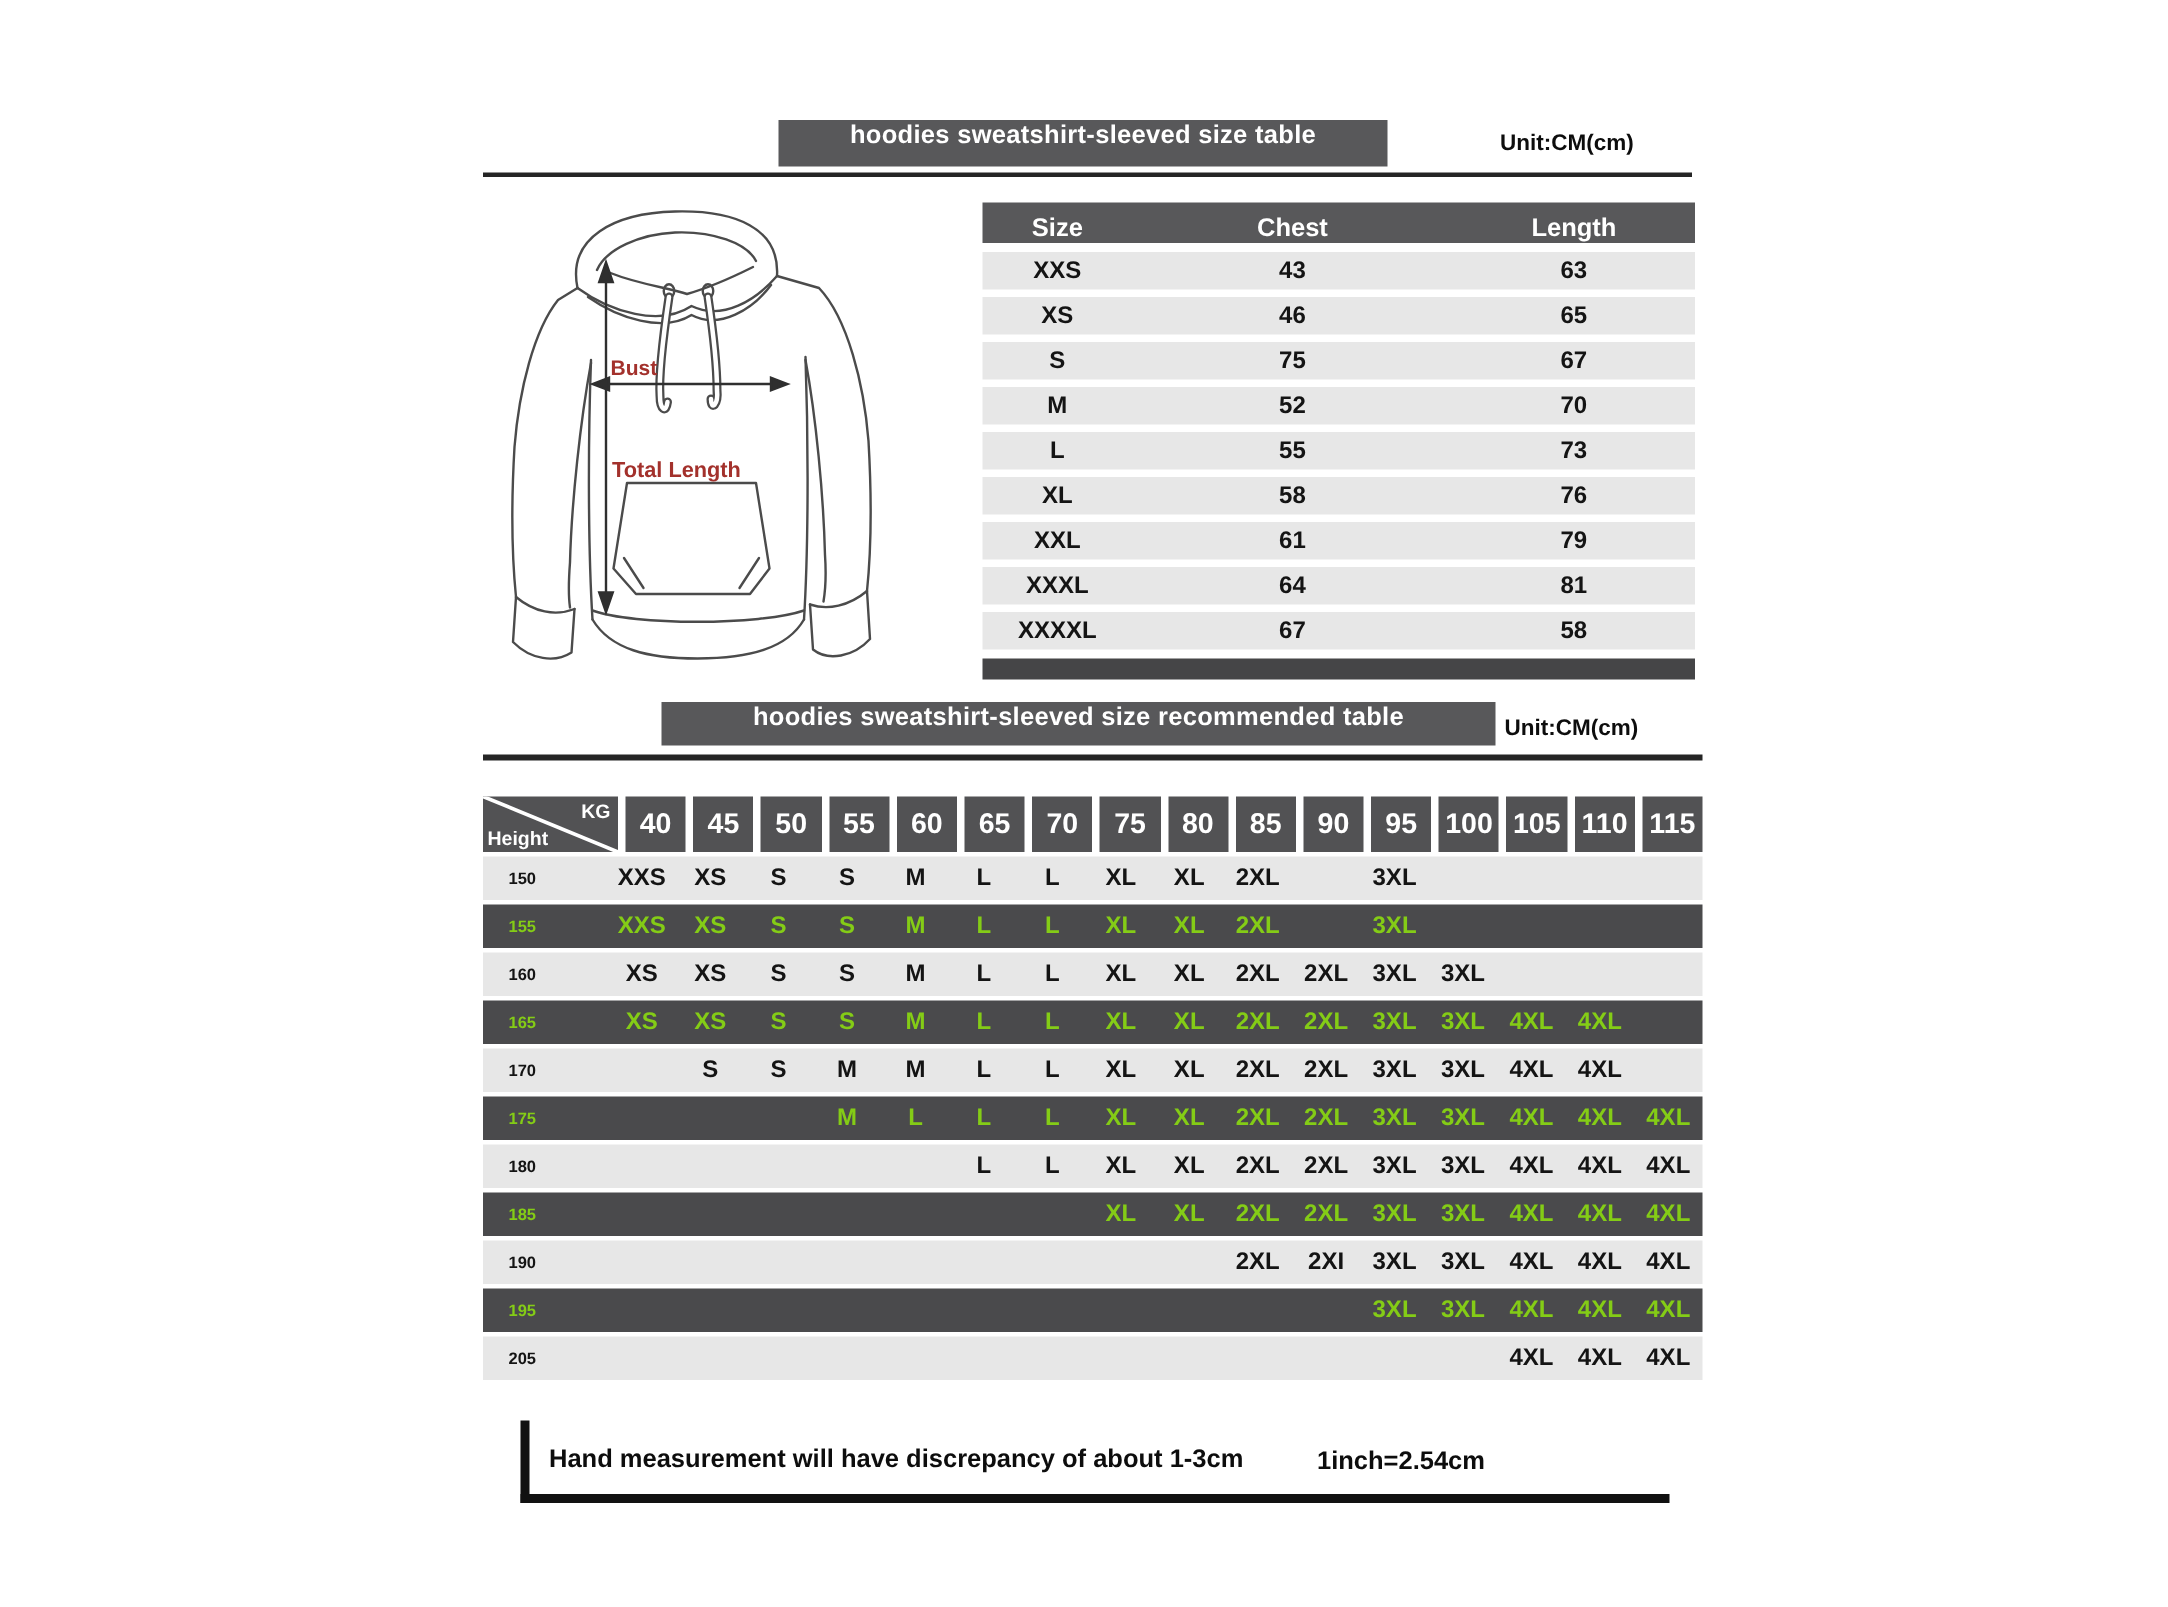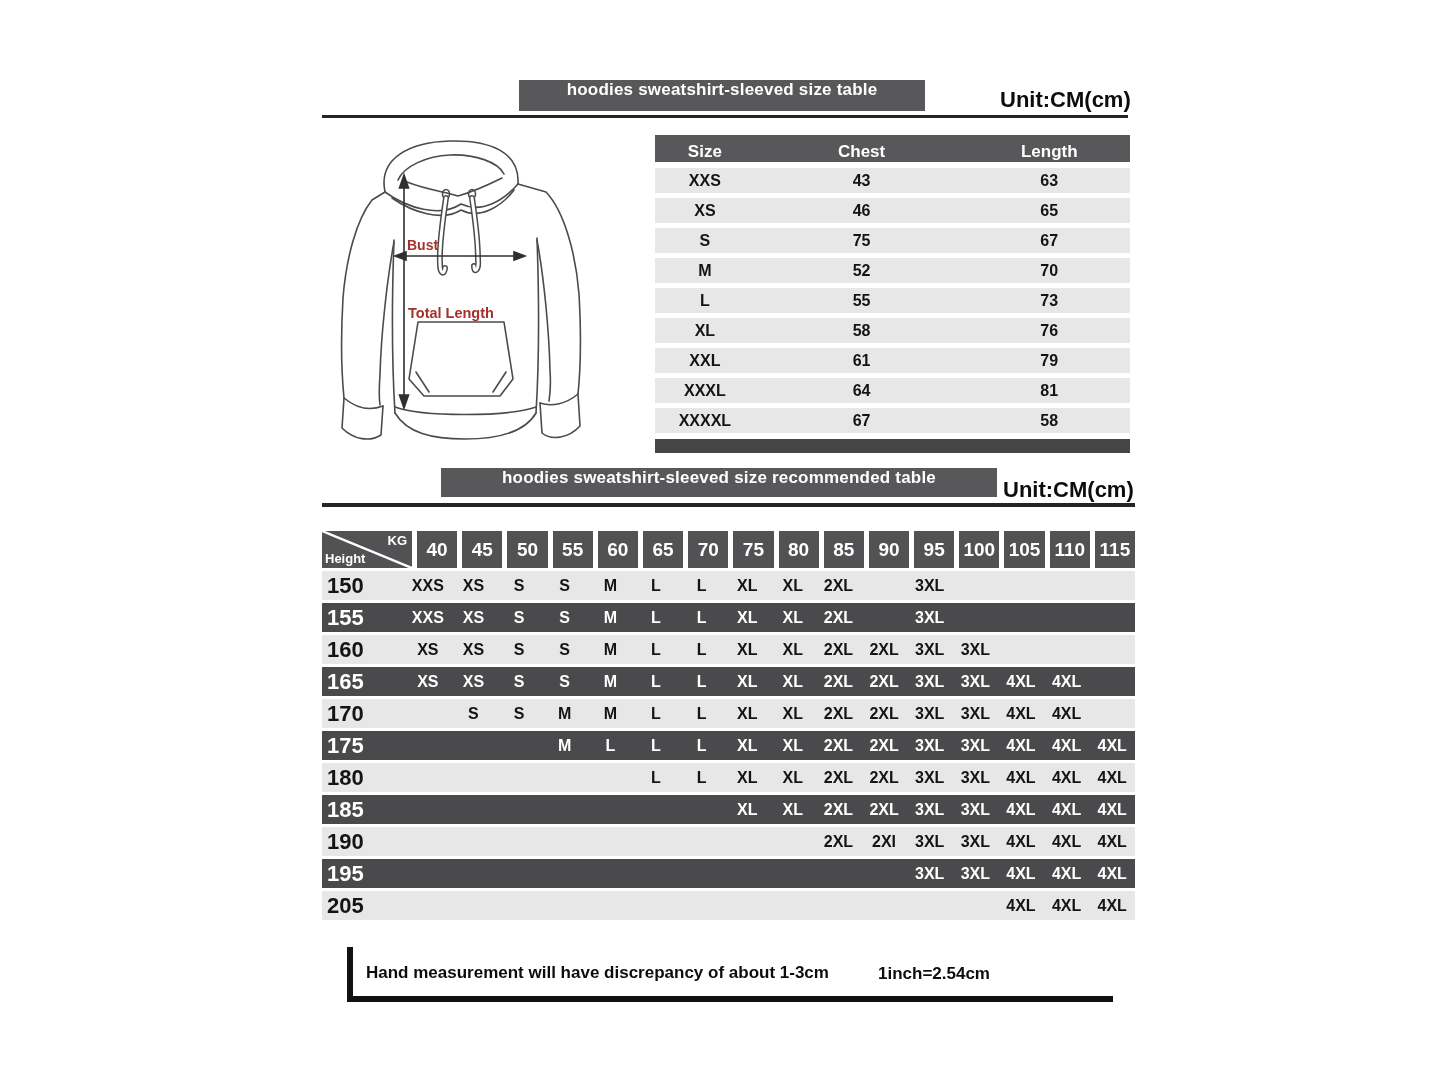--- a/index.html
+++ b/index.html
@@ -5,21 +5,21 @@
   html,body{margin:0;padding:0;background:#fff;}
   .canvas{
     position:relative;width:1445px;height:1071px;background:#fff;
     font-family:"Liberation Sans",sans-serif;font-weight:bold;color:#141414;
     overflow:hidden;
   }
   
   .title-bar{position:absolute;background:#58585a;color:#fff;
     display:flex;justify-content:center;font-size:17px;letter-spacing:.2px;}
   .title1{left:519px;top:80px;width:406px;height:31px;}
-  .unit{position:absolute;font-size:22px;color:#0d0d0d;white-space:nowrap;}
+  .unit{position:absolute;font-size:15px;color:#0d0d0d;white-space:nowrap;}
   .unit1{left:1000px;top:87px;}
   .rule{position:absolute;background:#252525;}
   .rule1{left:322px;top:115px;width:806px;height:3px;}
   .hoodie{position:absolute;left:332px;top:130px;width:282px;height:332px;}
 
   .size-table{position:absolute;left:655px;top:135px;width:475px;display:flex;flex-direction:column;}
   .st-header{display:flex;height:27px;background:#58585a;color:#fff;margin-bottom:6px;align-items:flex-end;font-size:17px;}
   .st-row{display:flex;height:25px;background:#e7e7e7;margin-bottom:5px;align-items:center;font-size:16px;color:#141414;}
   .st-c0{width:21%;text-align:center;}
   .st-c1{width:45%;text-align:center;}
@@ -35,22 +35,22 @@
   .m-header{display:flex;height:37px;margin-bottom:3px;}
   .m-diag{width:90px;margin-right:5px;background:#525254;position:relative;color:#fff;flex:none;}
   .m-diag svg{position:absolute;left:0;top:0;width:100%;height:100%;}
   .m-diag .kg{position:absolute;top:2px;right:5px;font-size:13px;z-index:2;}
   .m-diag .hgt{position:absolute;bottom:2px;left:3px;font-size:13px;z-index:2;}
   .mh-cell{flex:1;margin-right:5px;background:#525254;color:#fff;
     display:flex;align-items:center;justify-content:center;font-size:19px;}
   .mh-cell:last-child{margin-right:0;}
   .m-row{display:flex;height:29px;margin-bottom:3px;align-items:center;}
   .m-row.light{background:#e7e7e7;color:#141414;}
-  .m-row.dark{background:#4a4a4c;color:#ffffff;}
-  .m-label{width:83px;flex:none;padding-left:5px;box-sizing:border-box;font-size:22px;}
+  .m-row.dark{background:#4a4a4c;color:#84cc16;}
+  .m-label{width:83px;flex:none;padding-left:17px;box-sizing:border-box;font-size:11px;}
   .m-cell{flex:1;text-align:center;font-size:16px;}
 
   
   .f-vline{position:absolute;left:347px;top:947px;width:6px;height:55px;background:#111;}
   .f-hline{position:absolute;left:347px;top:996px;width:766px;height:6px;background:#111;}
   .f-note{position:absolute;left:366px;top:963px;font-size:17px;color:#0d0d0d;}
   .f-conv{position:absolute;left:878px;top:964px;font-size:17px;color:#0d0d0d;}
 </style>
 </head>
 <body>

